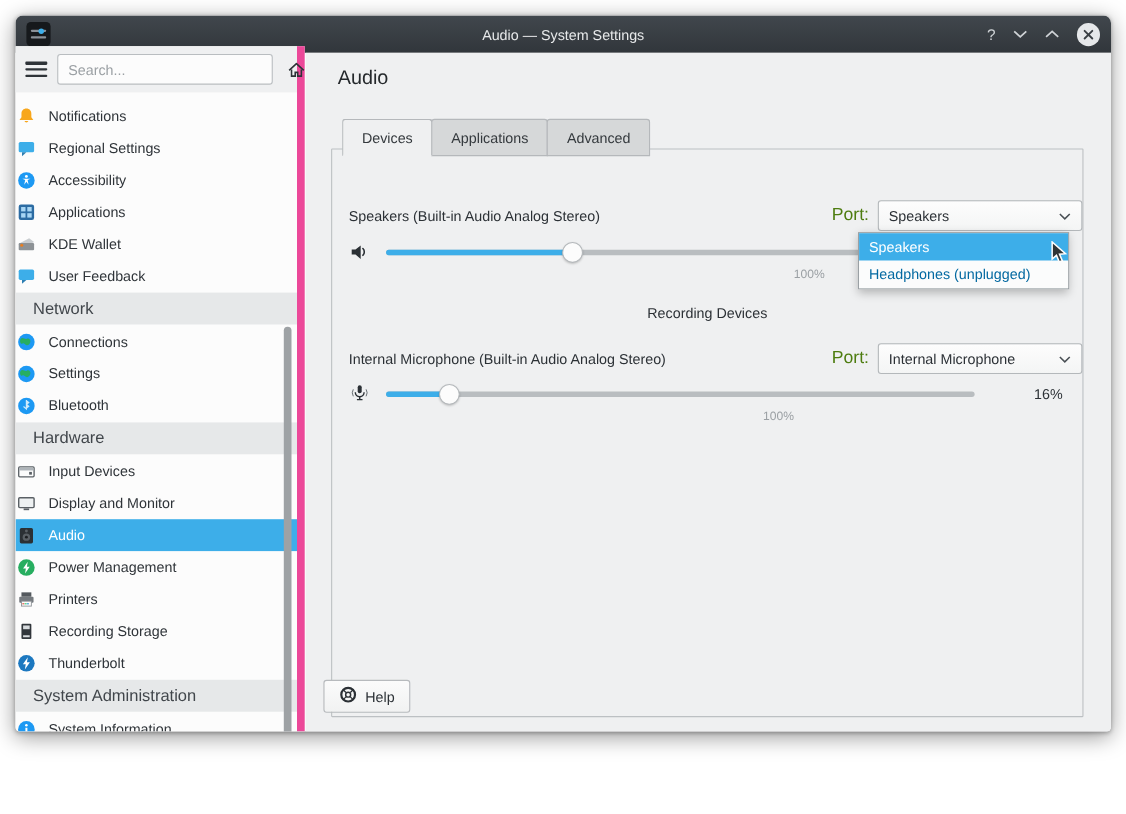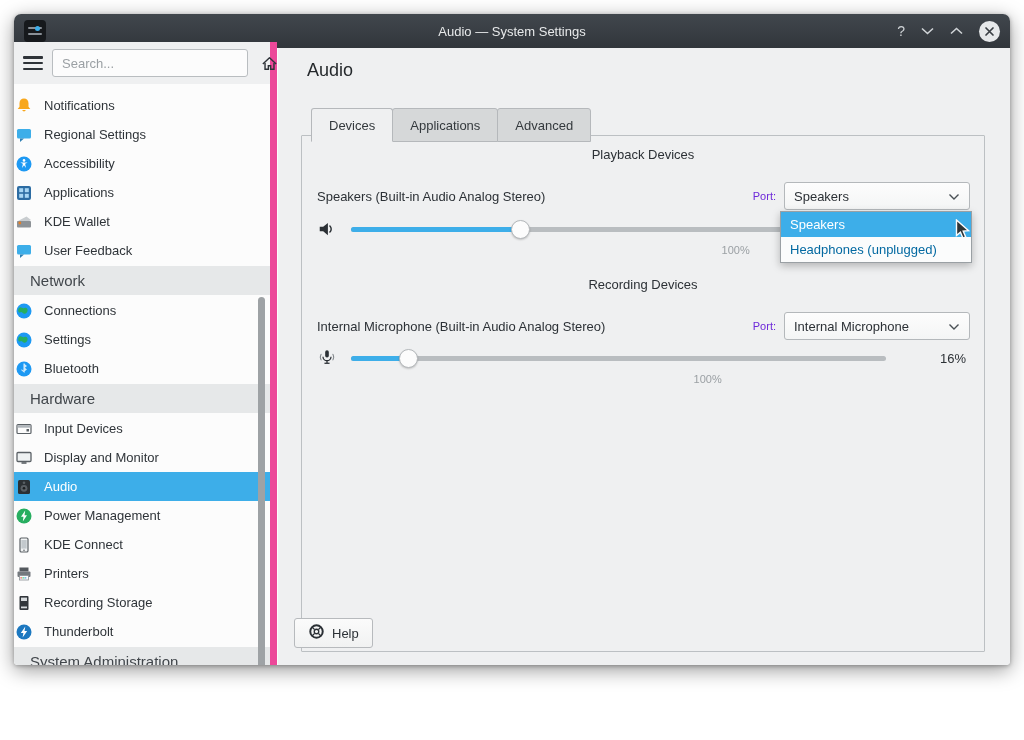--- a/index.html
+++ b/index.html
@@ -45,24 +45,24 @@
 
   .tabs { position:absolute; left:33px; top:60px; display:flex; z-index:2; }
   .tab { height:28px; padding:16px 17px; display:flex; align-items:center; font-size:13px; color:#34393d;
          background:#d6d8d9; border:1px solid #b5b8bb; border-radius:3px 3px 0 0; margin-right:-1px; }
   .tab.active { background:#eff0f1; border-bottom:1px solid #eff0f1; position:relative; z-index:3; }
 
   .tab-frame { position:absolute; left:23px; top:87px; width:684px; height:517px;
                border:1px solid #bcc0c3; background:#eff0f1; border-radius:1px; }
 
   .section-title { position:absolute; left:0; right:0; text-align:center; font-size:13px; color:#2c3136; }
-  .dev-row { position:absolute; left:15px; right:14px; height:28px; display:flex; align-items:center;justify-content:space-between; }
+  .dev-row { position:absolute; left:15px; right:0; height:28px; display:flex; align-items:center;justify-content:space-between; }
   .dev-label { font-size:13px; color:#2c3136; }
   .port-group { margin-left:auto; display:flex; align-items:center; gap:8px; }
-  .port-label { font-size:11px; color:#6d28d9; }
+  .port-label { font-size:16px; color:#4d7c0f; }
   .combobox { width:186px; height:28px; background:linear-gradient(#fdfdfd,#f4f5f5); border:1px solid #b4b8bb;
               border-radius:3px; display:flex; align-items:center; padding:0 9px; font-size:13px; color:#2c3136; }
   .combobox .chev { margin-left:auto; }
 
   .slider-row { position:absolute; left:13px; right:14px; height:24px; display:flex; align-items:center; }
   .slider-row .vic { width:24px; display:flex; justify-content:center; flex:0 0 auto; margin-right:12px; }
   .slider { position:relative; flex:1; height:24px; }
   .slider-track { position:absolute; left:0; right:0; top:10px; height:5px; background:#b9bdc0; border-radius:2.5px; }
   .slider-fill  { position:absolute; left:0; top:10px; height:5px; background:#3daee9; border-radius:2.5px; }
   .slider-handle{ position:absolute; top:3px; width:19px; height:19px; margin-left:-9.5px; border-radius:50%;
@@ -267,30 +267,20 @@
       <div class="side-item">
         <span class="ic">
             <svg width="20" height="20" viewBox="0 0 20 20">
               <circle cx="10" cy="10" r="7.5" fill="#27ae60"></circle>
               <path d="M11.2 4.6L7 10.8h2.5l-.7 4.6 4.2-6.2h-2.5z" fill="#fff"></path>
             </svg>
           </span>
         <span>Power Management</span>
       </div>
 
-      <div class="side-item">
-        <span class="ic">
-            <svg width="20" height="20" viewBox="0 0 20 20">
-              <rect x="6" y="3" width="8" height="14" rx="1.3" fill="#f2f4f5" stroke="#5a6065" stroke-width="1.2"></rect>
-              <rect x="7.3" y="5" width="5.4" height="8.6" fill="#c3c9cd"></rect>
-              <circle cx="10" cy="15.2" r=".8" fill="#5a6065"></circle>
-            </svg>
-          </span>
-        <span>KDE Connect</span>
-      </div>
 
       <div class="side-item">
         <span class="ic">
             <svg width="20" height="20" viewBox="0 0 20 20">
               <rect x="5.5" y="3.5" width="9" height="4" fill="#54595e"></rect>
               <rect x="3.5" y="7.5" width="13" height="5.5" rx="1" fill="#74797e"></rect>
               <rect x="5.5" y="11.5" width="9" height="4.5" fill="#fcfcfc" stroke="#8b9095" stroke-width=".8"></rect>
               <rect x="6.3" y="13.4" width="1.8" height="1" fill="#e74c3c"></rect>
               <rect x="8.4" y="13.4" width="1.8" height="1" fill="#2ecc71"></rect>
               <rect x="10.5" y="13.4" width="1.8" height="1" fill="#3498db"></rect>
@@ -341,21 +331,20 @@
     <div class="page-title">Audio</div>
 
     <div class="tabs">
       <div class="tab active">Devices</div>
       <div class="tab">Applications</div>
       <div class="tab">Advanced</div>
     </div>
 
     <div class="tab-frame">
 
-      <div class="section-title" style="top:11px;">Playback Devices</div>
 
       <div class="dev-row" style="top:46px;">
         <span class="dev-label">Speakers (Built-in Audio Analog Stereo)</span>
         <span class="port-group">
           <span class="port-label">Port:</span>
           <span class="combobox">
             <span>Speakers</span>
             <span class="chev">
               <svg width="12" height="8" viewBox="0 0 12 8">
                   <polyline points="1.5,1.5 6,6 10.5,1.5" fill="none" stroke="#4a5055" stroke-width="1.4"></polyline>

